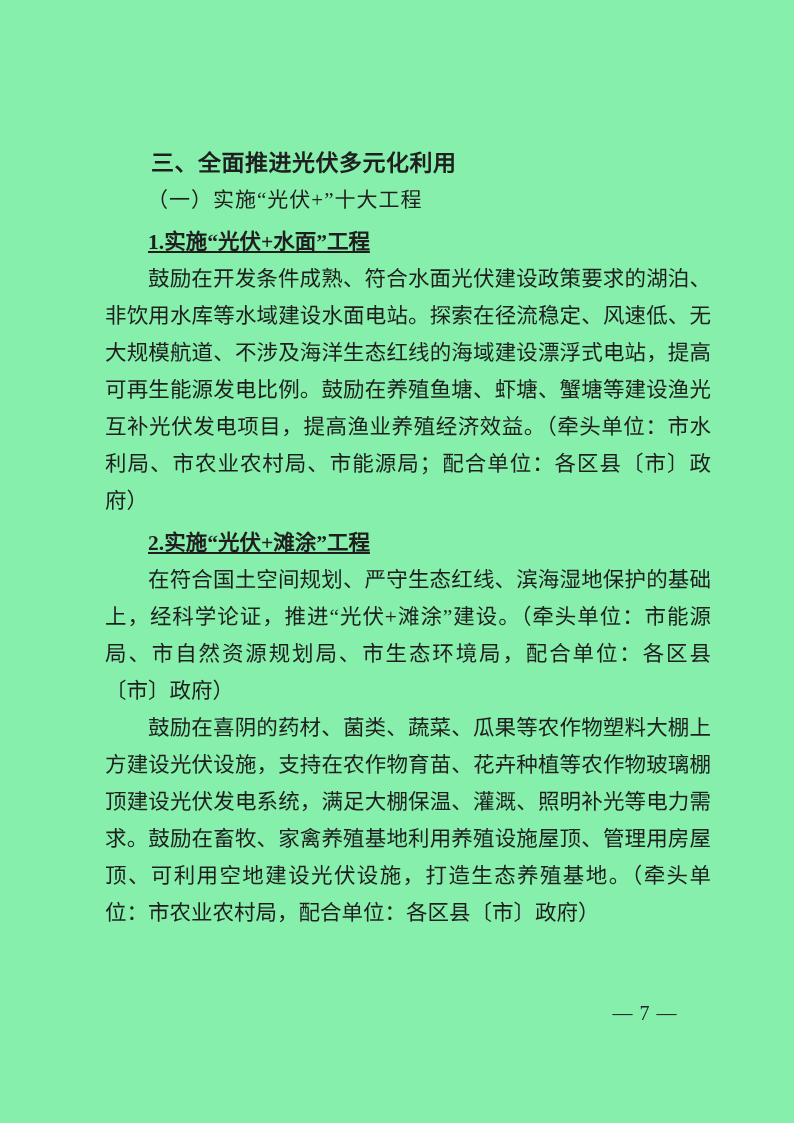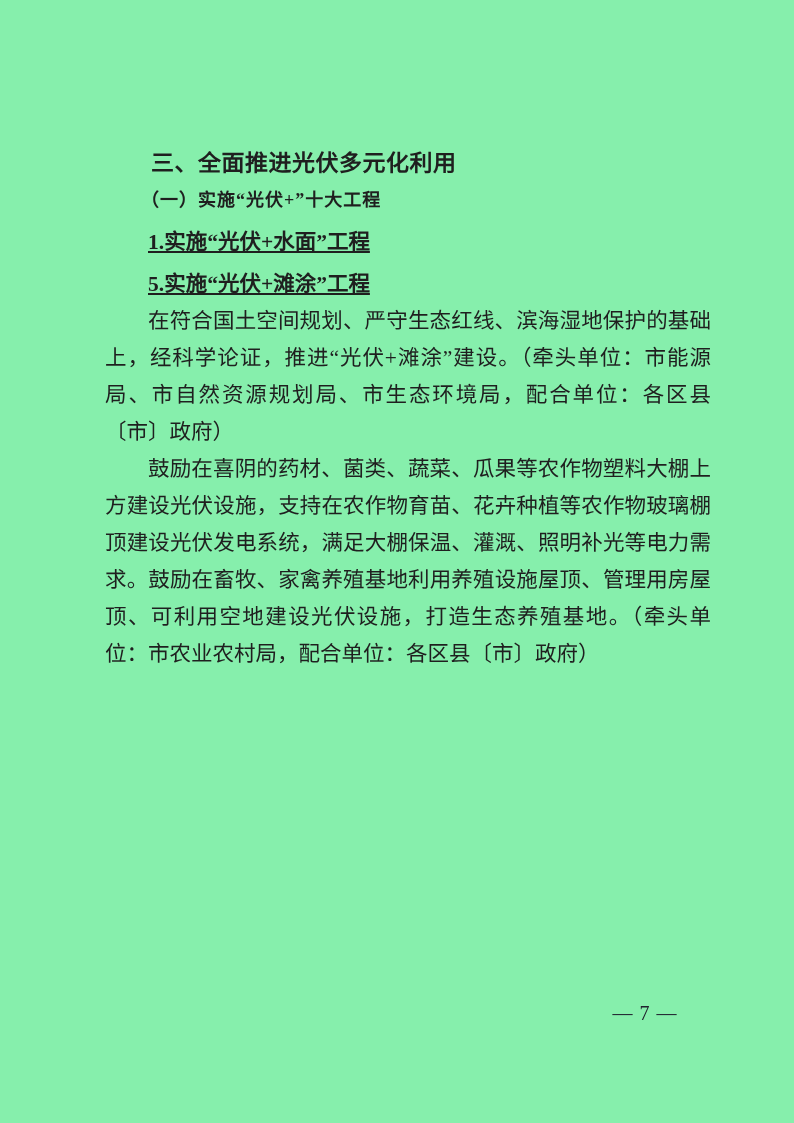--- a/index.html
+++ b/index.html
@@ -26,22 +26,22 @@
     font-family: "Liberation Sans", "DejaVu Sans", sans-serif;
     font-weight: 700;
     font-size: 23px;
     line-height: 37px;
     text-indent: 2em;
     letter-spacing: 0.5px;
     white-space: nowrap;
   }
   .subsection-heading {
     font-family: "Liberation Serif", "DejaVu Serif", serif;
-    font-weight: 700;
-    font-size: 18px;
+    font-weight: 400;
+    font-size: 21px;
     line-height: 37px;
     text-indent: 2em;
     letter-spacing: 1px;
     white-space: nowrap;
   }
   .item-heading {
     font-family: "Liberation Serif", "DejaVu Serif", serif;
     font-weight: 700;
     font-size: 21.5px;
     line-height: 37px;
@@ -76,24 +76,25 @@
 
 <div class="page">
   <div class="content">
 
     <div class="section-heading">三、全面推进光伏多元化利用</div>
 
     <div class="subsection-heading">（一）实施“光伏+”十大工程</div>
 
     <div>
       <div class="item-heading">1.实施“光伏+水面”工程</div>
+      <p class="para">鼓励在开发条件成熟、符合水面光伏建设政策要求的湖泊、非饮用水库等水域建设水面电站。探索在径流稳定、风速低、无大规模航道、不涉及海洋生态红线的海域建设漂浮式电站，提高可再生能源发电比例。鼓励在养殖鱼塘、虾塘、蟹塘等建设渔光互补光伏发电项目，提高渔业养殖经济效益。（牵头单位：市水利局、市农业农村局、市能源局；配合单位：各区县〔市〕政府）</p>
     </div>
 
     <div>
-      <div class="item-heading">5.实施“光伏+滩涂”工程</div>
+      <div class="item-heading">2.实施“光伏+滩涂”工程</div>
       <p class="para">在符合国土空间规划、严守生态红线、滨海湿地保护的基础上，经科学论证，推进“光伏+滩涂”建设。（牵头单位：市能源局、市自然资源规划局、市生态环境局，配合单位：各区县〔市〕政府）</p>
     </div>
 
     <div>
       <p class="para">鼓励在喜阴的药材、菌类、蔬菜、瓜果等农作物塑料大棚上方建设光伏设施，支持在农作物育苗、花卉种植等农作物玻璃棚顶建设光伏发电系统，满足大棚保温、灌溉、照明补光等电力需求。鼓励在畜牧、家禽养殖基地利用养殖设施屋顶、管理用房屋顶、可利用空地建设光伏设施，打造生态养殖基地。（牵头单位：市农业农村局，配合单位：各区县〔市〕政府）</p>
     </div>
 
   </div>
 
   <div class="page-footer">— 7 —</div>

